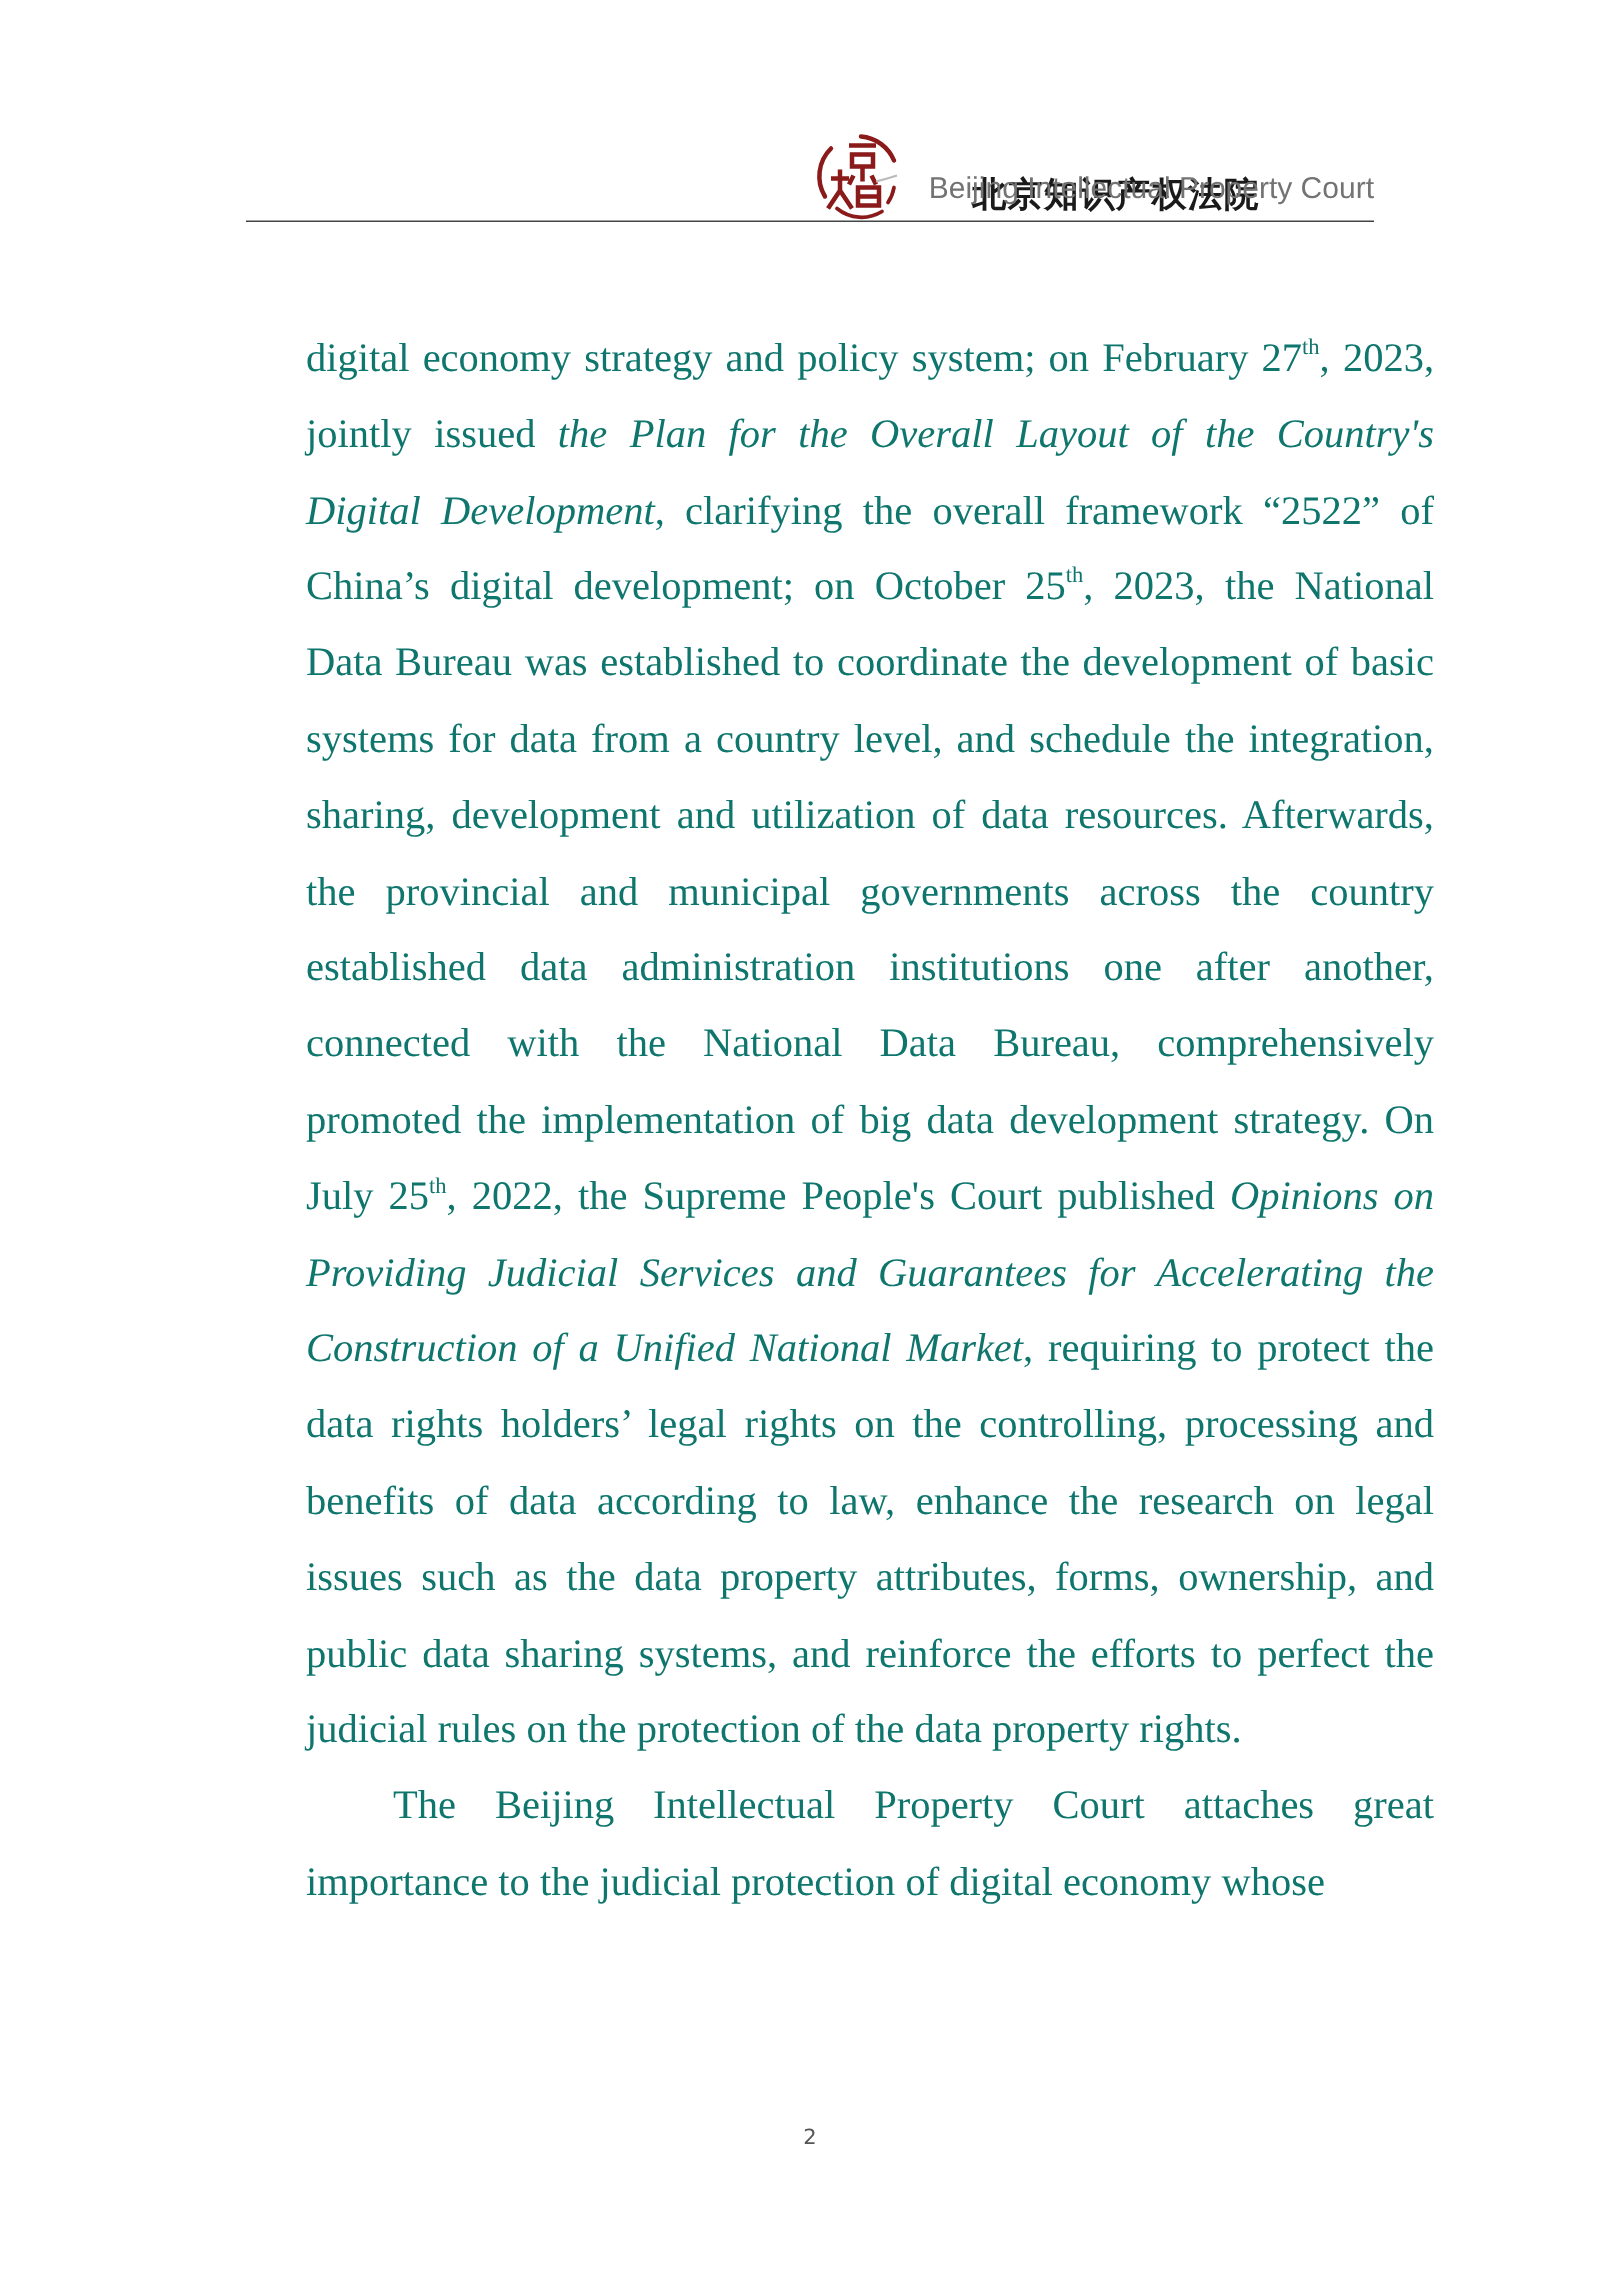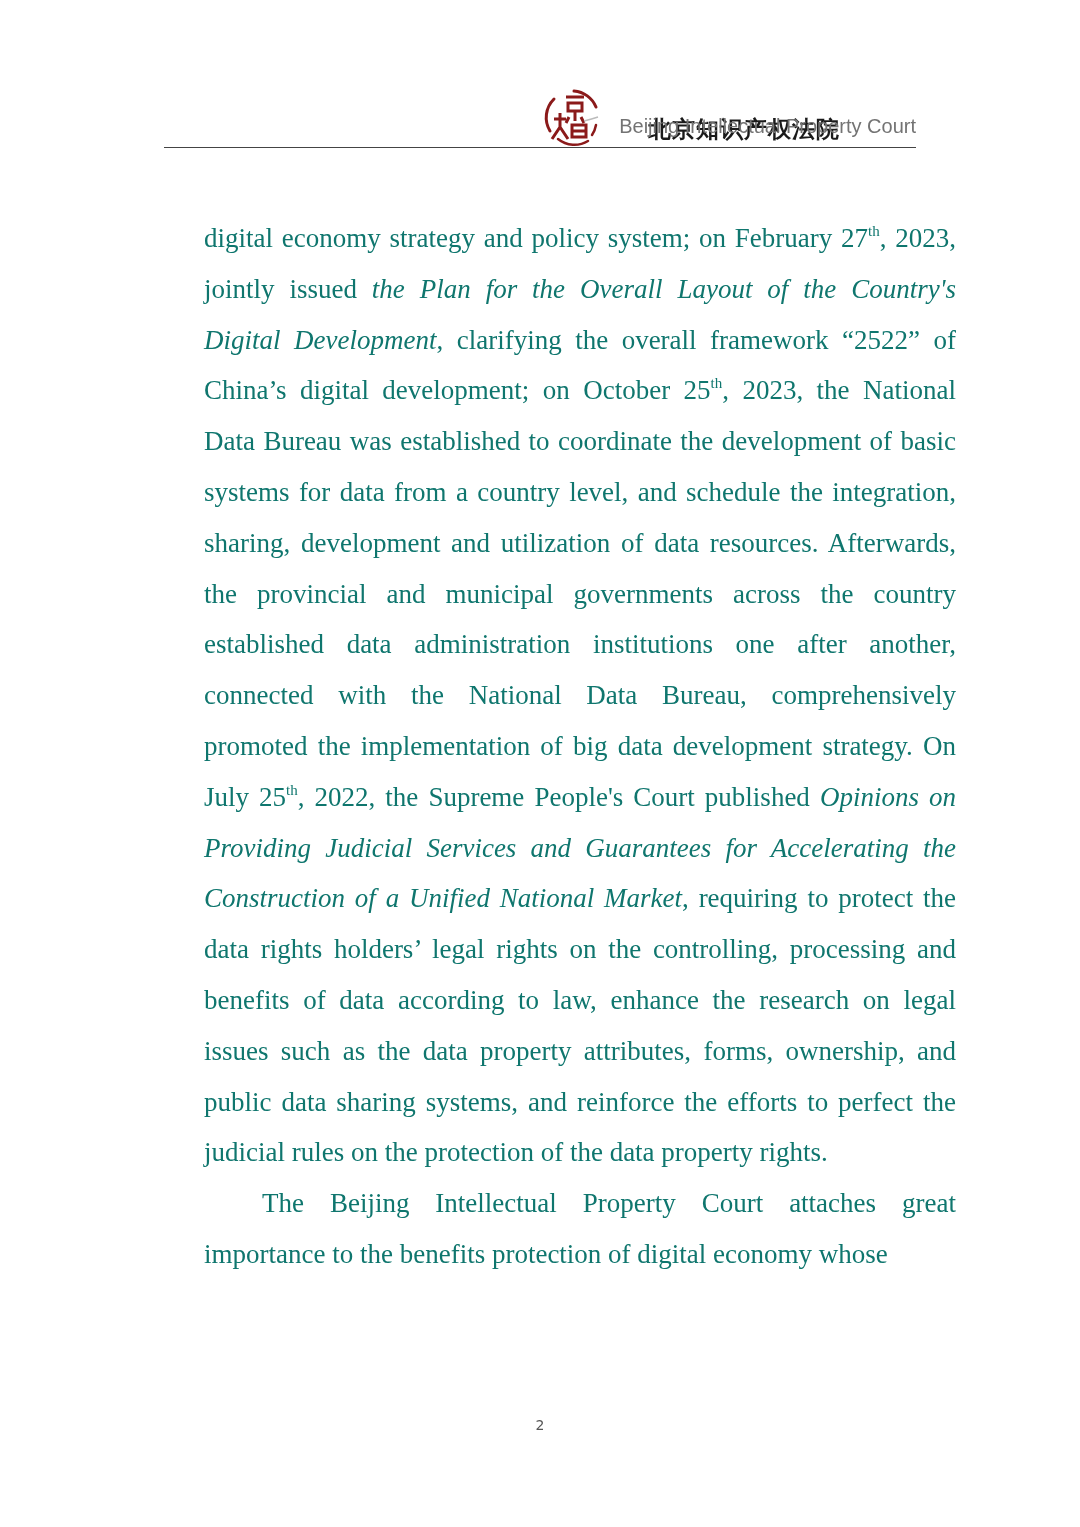--- a/index.html
+++ b/index.html
@@ -46,16 +46,16 @@
       <path d="M44 36 Q52 34 58 32" fill="none" stroke="#bbb" stroke-width="1.5"></path>
     </svg>
   </div>
   <div class="court-name-cn">北京知识产权法院</div>
   <div class="court-name-en">Beijing Intellectual Property Court</div>
 </div>
 <div class="header-rule"></div>
 
 <div class="body-text">
   <p><span>digital economy strategy and policy system; on February 27</span><sup>th</sup><span>, 2023, jointly issued </span><em>the Plan for the Overall Layout of the Country's Digital Development</em><span>, clarifying the overall framework “2522” of China’s digital development; on October 25</span><sup>th</sup><span>, 2023, the National Data Bureau was established to coordinate the development of basic systems for data from a country level, and schedule the integration, sharing, development and utilization of data resources. Afterwards, the provincial and municipal governments across the country established data administration institutions one after another, connected with the National Data Bureau, comprehensively promoted the implementation of big data development strategy. On July 25</span><sup>th</sup><span>, 2022, the Supreme People's Court published </span><em>Opinions on Providing Judicial Services and Guarantees for Accelerating the Construction of a Unified National Market</em><span>, requiring to protect the data rights holders’ legal rights on the controlling, processing and benefits of data according to law, enhance the research on legal issues such as the data property attributes, forms, ownership, and public data sharing systems, and reinforce the efforts to perfect the judicial rules on the protection of the data property rights.</span></p>
-  <p class="indent">The Beijing Intellectual Property Court attaches great importance to the benefits protection of digital economy whose</p>
+  <p class="indent">The Beijing Intellectual Property Court attaches great importance to the judicial protection of digital economy whose</p>
 </div>
 
 <div class="page-number">2</div>
 
 </body></html>

